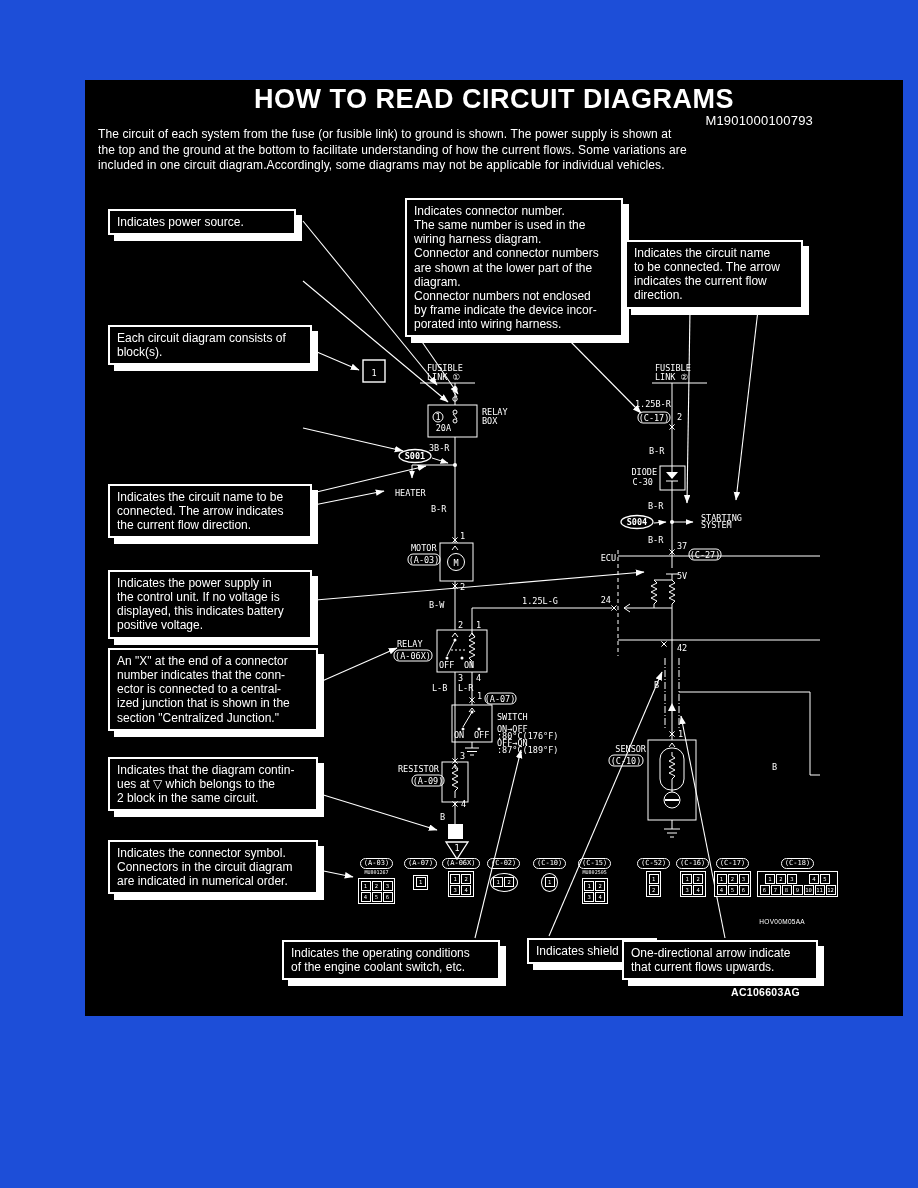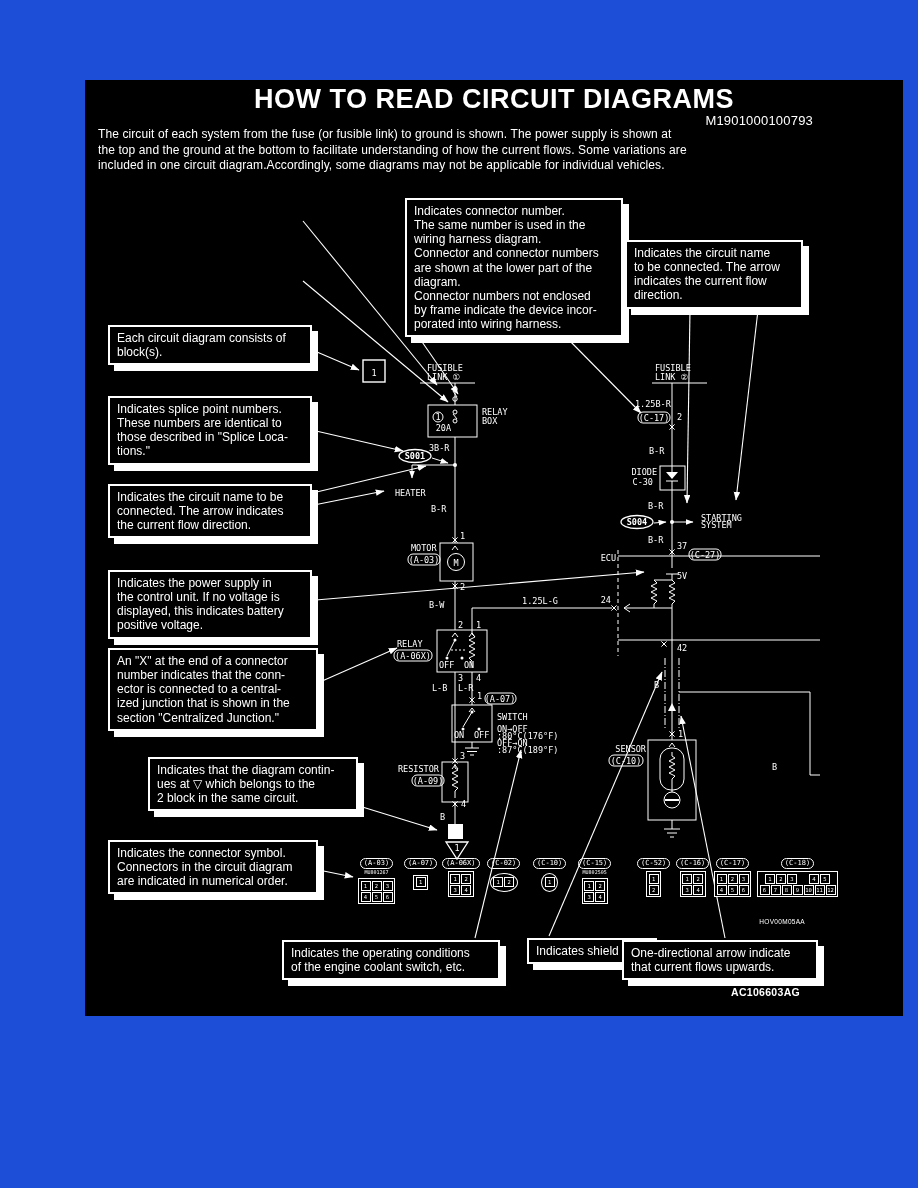--- a/index.html
+++ b/index.html
@@ -312,39 +312,36 @@
         <text x="541" y="683.5" text-anchor="middle" font-size="7">(C-10)</text>
       </g>
       <g stroke="#fff">
         <line x1="587" y1="740" x2="587" y2="749"></line>
         <line x1="579" y1="749" x2="595" y2="749"></line>
         <line x1="582" y1="753" x2="592" y2="753"></line>
         <line x1="585" y1="757" x2="589" y2="757"></line>
       </g>
     </svg>
 
+    <div class="callout" style="left:23px;top:129px;width:170px;">Indicates power source.</div>
     <div class="callout" style="left:23px;top:245px;width:186px;">Each circuit diagram consists of
 block(s).</div>
-    <div class="callout" style="left:23px;top:316px;width:186px;">Indicates splice point numbers.
-These numbers are identical to
-those described in "Splice Loca-
-tions."</div>
     <div class="callout" style="left:23px;top:404px;width:186px;">Indicates the circuit name to be
 connected. The arrow indicates
 the current flow direction.</div>
     <div class="callout" style="left:23px;top:490px;width:186px;">Indicates the power supply in
 the control unit. If no voltage is
 displayed, this indicates battery
 positive voltage.</div>
     <div class="callout" style="left:23px;top:568px;width:192px;">An "X" at the end of a connector
 number indicates that the conn-
 ector is connected to a central-
 ized junction that is shown in the
 section "Centralized Junction."</div>
-    <div class="callout" style="left:23px;top:677px;width:192px;margin-left:40px;">Indicates that the diagram contin-
+    <div class="callout" style="left:23px;top:677px;width:192px;">Indicates that the diagram contin-
 ues at ▽ which belongs to the
 2  block in the same circuit.</div>
     <div class="callout" style="left:320px;top:118px;width:200px;">Indicates connector number.
 The same number is used in the
 wiring harness diagram.
 Connector and connector numbers
 are shown at the lower part of the
 diagram.
 Connector numbers not enclosed
 by frame indicate the device incor-

